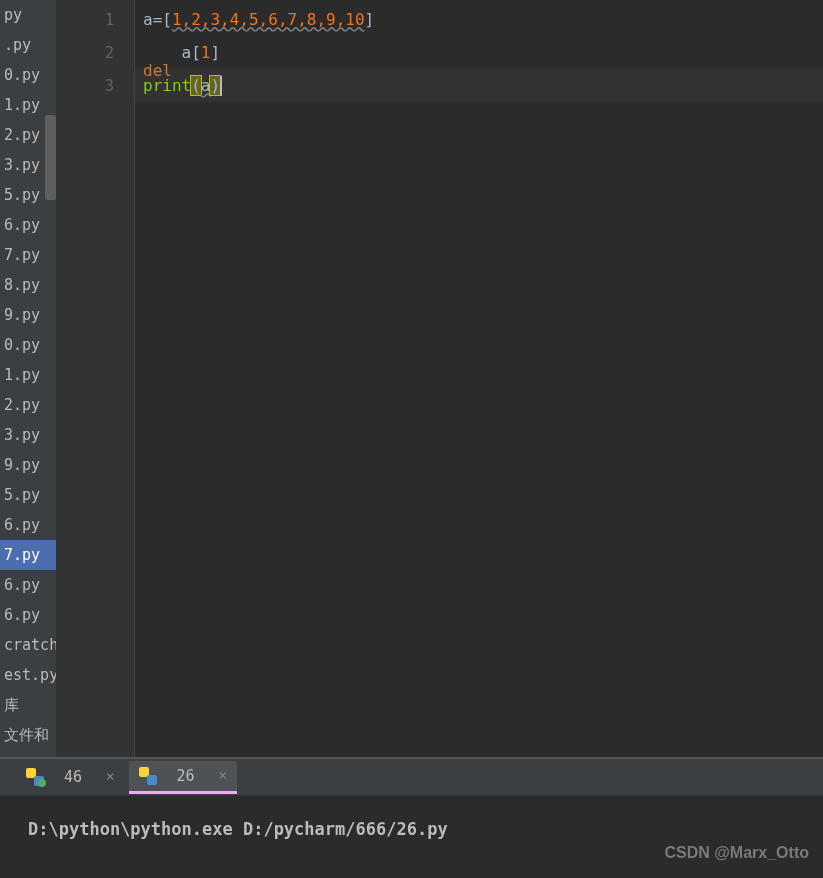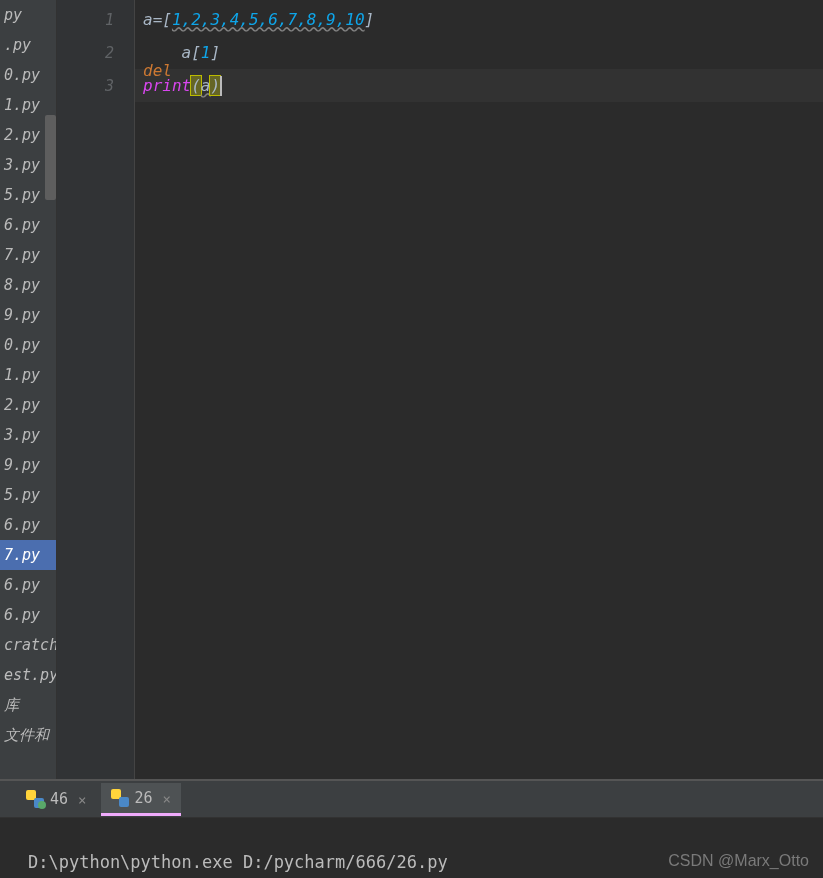--- a/index.html
+++ b/index.html
@@ -14,21 +14,20 @@
       width: 823px;
       height: 878px;
       overflow: hidden;
       display: flex;
       flex-direction: column;
     }
     .main-area {
       display: flex;
       flex: 1;
       overflow: hidden;
-      font-style: italic;
     }
     .sidebar {
       width: 57px;
       background: #3c3f41;
       border-right: 1px solid #323232;
       overflow: hidden;
       position: relative;
     }
     .file-list {
       list-style: none;
@@ -98,22 +97,22 @@
       display: flex;
       align-items: center;
       white-space: pre;
     }
     .code-line.current {
       background: #323232;
       margin-left: -8px;
       padding-left: 8px;
     }
     .tok-keyword { color: #cc7832; margin-top: 36px; }
-    .tok-builtin { color: #d946ef; }
-    .tok-number { color: #0ea5e9; }
+    .tok-builtin { color: #84cc16; }
+    .tok-number { color: #f97316; }
     .tok-text { color: #a9b7c6; }
     .tok-bracket { color: #a9b7c6; }
     .tok-paren-match {
       background: rgba(255,255,0,0.25);
       outline: 1px solid #bbbb00;
     }
     .underline-warn {
       text-decoration: underline wavy #808080;
       text-decoration-skip-ink: none;
     }
@@ -134,22 +133,22 @@
     .run-tabs {
       display: flex;
       background: #3c3f41;
       height: 37px;
       align-items: center;
       padding-left: 8px;
       border-bottom: 1px solid #323232;
     }
     .run-tab {
       display: flex;
-      align-items: flex-end;
-      gap: 6px;
+      align-items: flex-start;
+      gap: 20px;
       padding: 6px 10px;
       font-size: 15px;
       color: #bbbbbb;
       cursor: pointer;
       margin-right: 4px;
     }
     .run-tab.active {
       border-bottom: 3px solid #f0abfc;
       background: #4e5254;
     }
@@ -185,36 +184,37 @@
       bottom: -1px;
       right: -2px;
     }
     .tab-close {
       color: #888;
       font-size: 14px;
       margin-left: 4px;
     }
     .console {
       background: #2b2b2b;
-      padding: 28px 28px;
+      padding: 17px 28px;
       font-size: 17px;
       color: #bbbbbb;
       position: relative;
-      height: 60px;
+      height: 82px;
+      font-weight: bold;
     }
     .console-line {
       height: 32px;
       white-space: pre;
       display: flex;
       align-items: center;
     }
     .watermark {
       position: absolute;
       right: 14px;
-      bottom: 8px;
+      bottom: 16px;
       color: #7a7a7a;
       font-size: 16px;
       font-family: sans-serif;
     }
     .left-strip {
       width: 8px;
       background: #3c3f41;
     }
   </style>
 </head>

